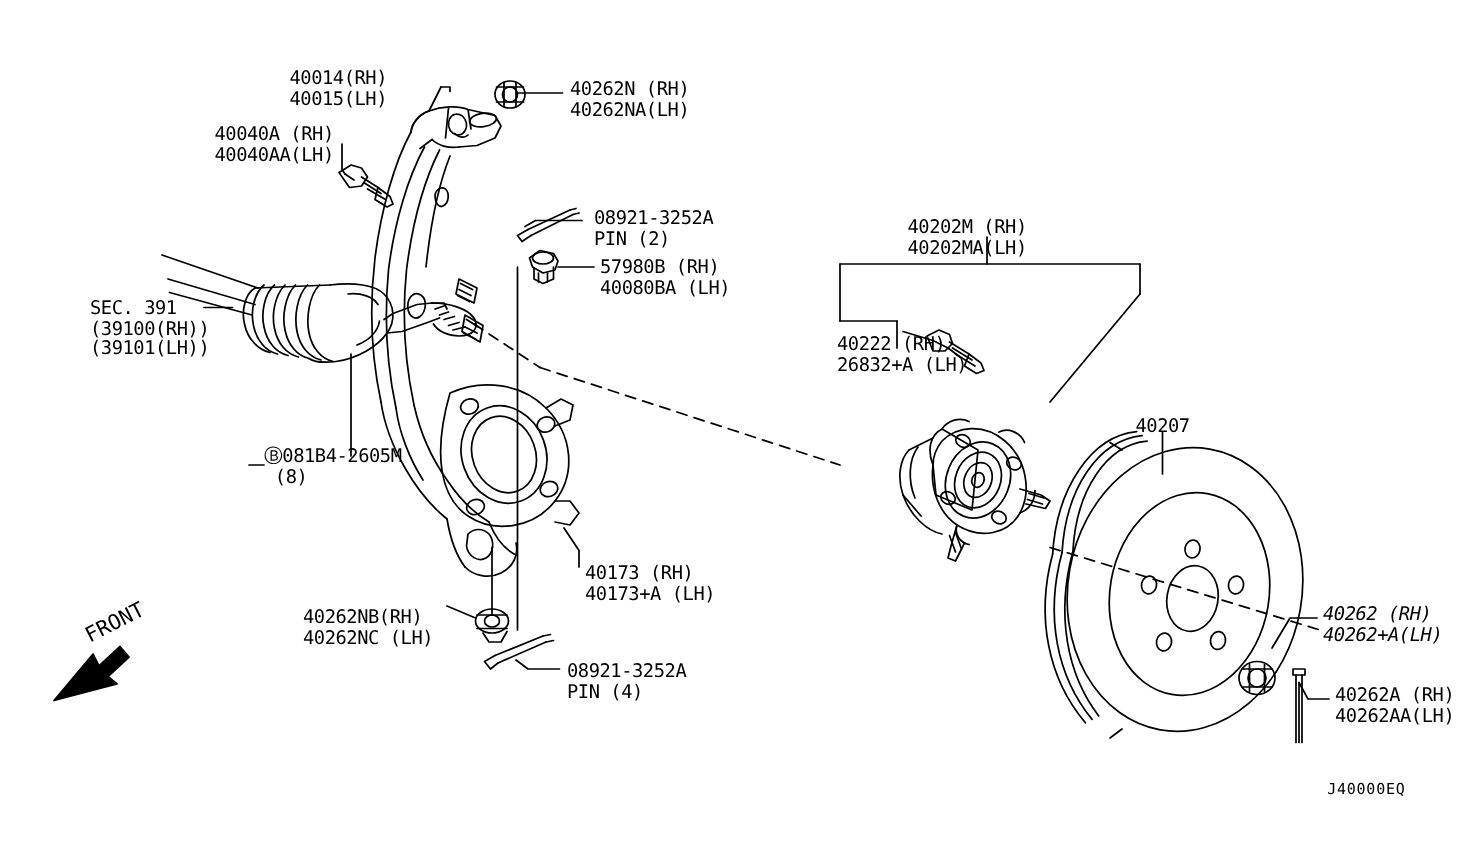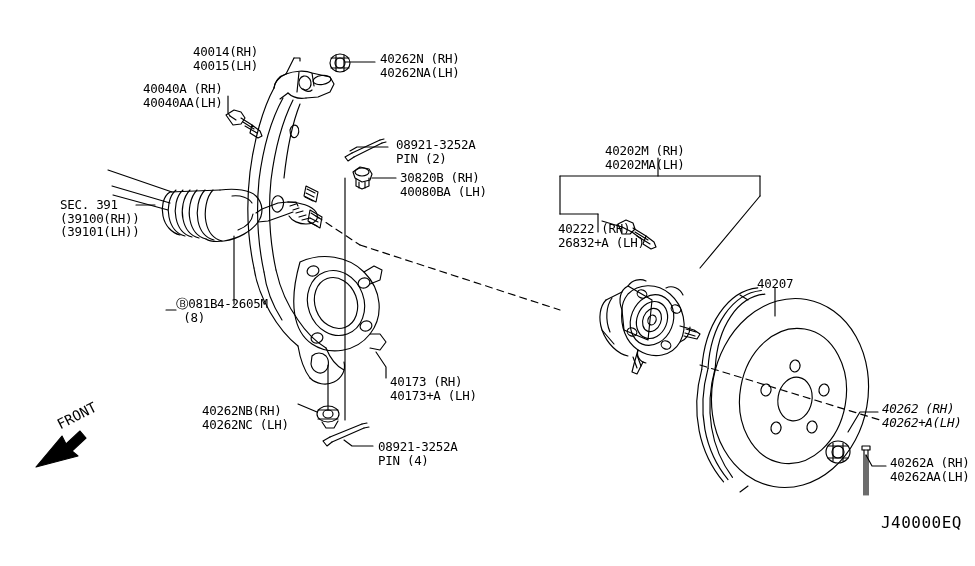--- a/index.html
+++ b/index.html
@@ -3,21 +3,21 @@
 <meta charset="utf-8">
 <style>
   html,body{margin:0;padding:0;background:#ffffff;}
   body{width:975px;height:566px;overflow:hidden;
        font-family:"DejaVu Sans Mono","Liberation Mono",monospace;color:#000;}
   #root{position:relative;width:963px;height:566px;}
   svg{position:absolute;left:0;top:0;}
   .lbl{position:absolute;white-space:pre;font-size:12.5px;line-height:13.5px;
        letter-spacing:-0.3px;font-family:"DejaVu Sans Mono","Liberation Mono",monospace;}
   .lbl div{white-space:pre;}
-  #diagid{position:absolute;right:1px;bottom:34px;font-size:16px;letter-spacing:0.5px;}
+  #diagid{position:absolute;right:26px;bottom:34px;font-size:10px;letter-spacing:0.5px;}
   .frontlbl{position:absolute;left:58px;top:417px;font-size:14px;
             transform:rotate(-27deg);transform-origin:0 50%;letter-spacing:0px;}
 </style>
 </head>
 <body>
 
 <div id="root">
 
 <svg width="975" height="566" viewBox="0 0 975 566" fill="none" stroke="#000" stroke-width="1.15" stroke-linecap="round" stroke-linejoin="round">
 
@@ -284,21 +284,21 @@
     <path d="M36 467 L62 436 L66 444 L80 431 L86 438 L72 451 L78 456 Z"></path>
   </g>
 
 </svg>
 
 <div id="labels-layer">
       <div class="lbl" style="left: 193px; top: 45px;"><div>40014(RH)</div><div>40015(LH)</div></div>
       <div class="lbl" style="left: 143px; top: 82px;"><div>40040A (RH)</div><div>40040AA(LH)</div></div>
       <div class="lbl" style="left: 380px; top: 52px;"><div>40262N (RH)</div><div>40262NA(LH)</div></div>
       <div class="lbl" style="left: 396px; top: 138px;"><div>08921-3252A</div><div>PIN (2)</div></div>
-      <div class="lbl" style="left: 400px; top: 171px;"><div>30820B (RH)</div><div>40080BA (LH)</div></div>
+      <div class="lbl" style="left: 400px; top: 171px;"><div>57980B (RH)</div><div>40080BA (LH)</div></div>
       <div class="lbl" style="left: 60px; top: 198px;"><div>SEC. 391</div><div>(39100(RH))</div><div>(39101(LH))</div></div>
       <div class="lbl" style="left: 176px; top: 297px;"><div>Ⓑ081B4-2605M</div><div> (8)</div></div>
       <div class="lbl" style="left: 390px; top: 375px;"><div>40173 (RH)</div><div>40173+A (LH)</div></div>
       <div class="lbl" style="left: 202px; top: 404px;"><div>40262NB(RH)</div><div>40262NC (LH)</div></div>
       <div class="lbl" style="left: 378px; top: 440px;"><div>08921-3252A</div><div>PIN (4)</div></div>
       <div class="lbl" style="left: 605px; top: 144px;"><div>40202M (RH)</div><div>40202MA(LH)</div></div>
       <div class="lbl" style="left: 558px; top: 222px;"><div>40222 (RH)</div><div>26832+A (LH)</div></div>
       <div class="lbl" style="left: 757px; top: 277px; text-align: right;"><div>40207</div></div>
       <div class="lbl" style="left: 882px; top: 402px; font-style: italic;"><div>40262 (RH)</div><div>40262+A(LH)</div></div>
       <div class="lbl" style="left: 890px; top: 456px;"><div>40262A (RH)</div><div>40262AA(LH)</div></div>

